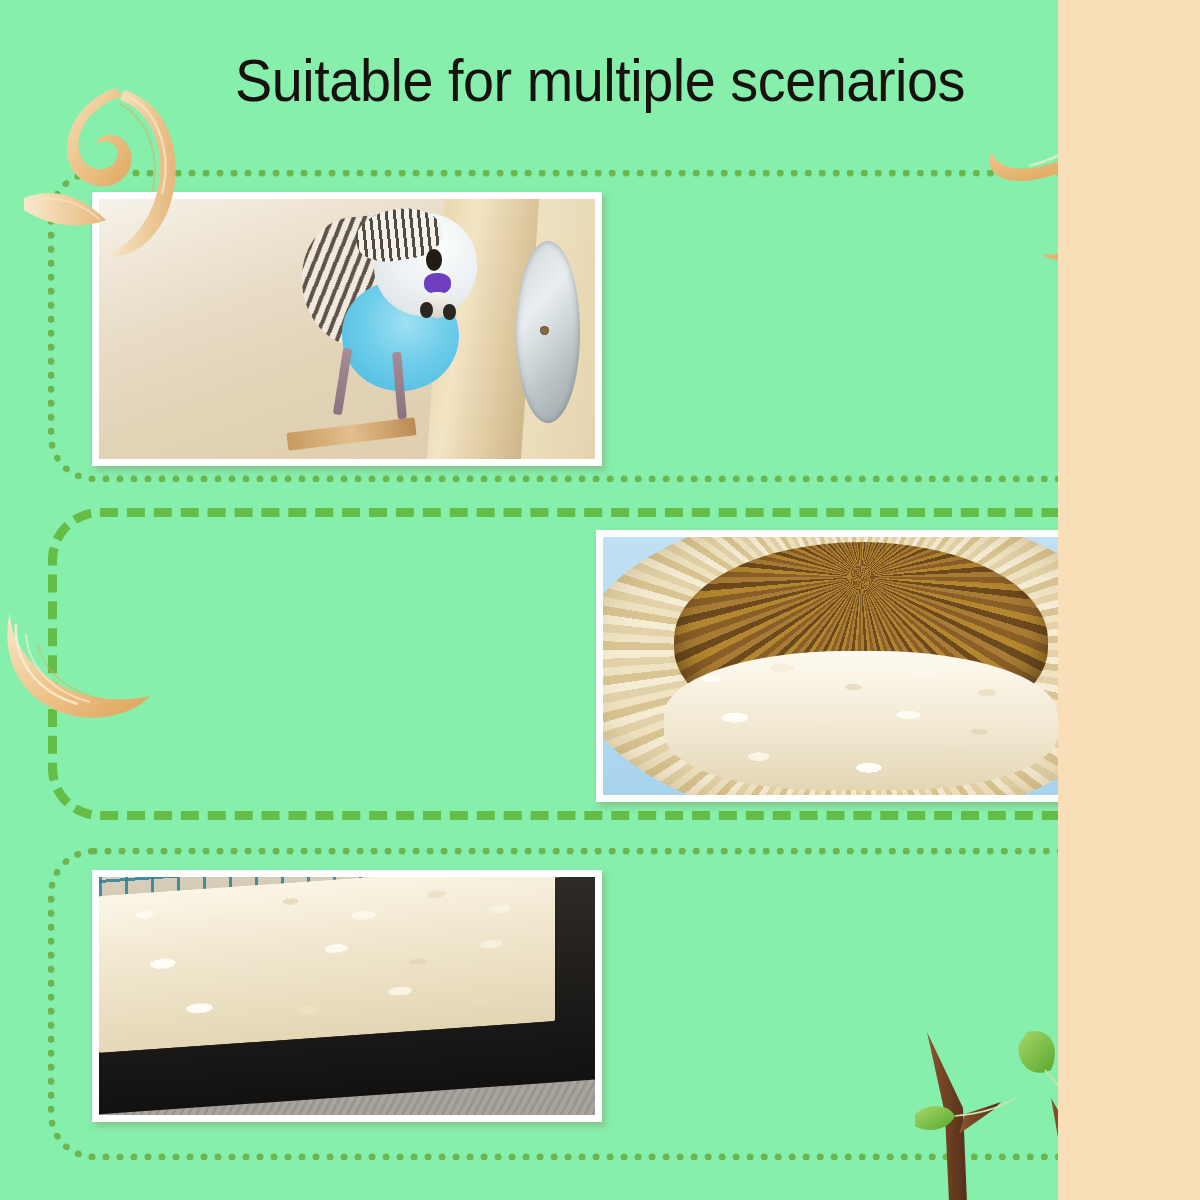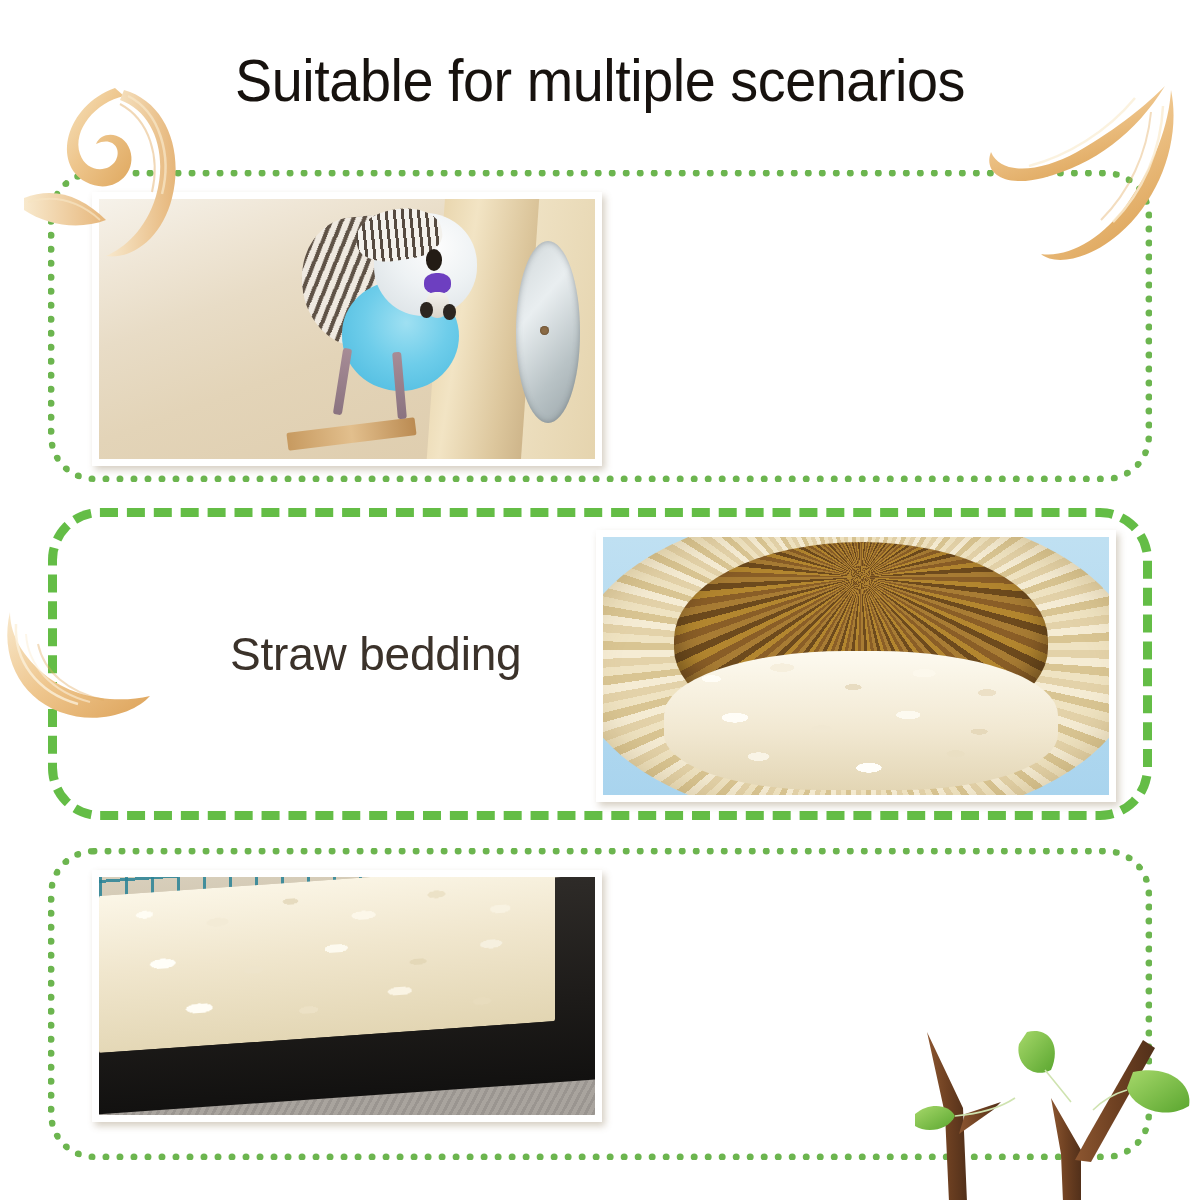--- a/index.html
+++ b/index.html
@@ -11,23 +11,23 @@
     height: 1200px;
     background: #f8dfb8;
     font-family: "Liberation Sans", sans-serif;
     overflow: hidden;
     position: relative;
   }
 
   .page {
     position: absolute;
     inset: 0;
-    width: 1200px;
+    width: 1058px;
     height: 1200px;
-    background: #ffffff;
+    background: #86efac;
     overflow: hidden;
   }
 
   
   .title {
     position: absolute;
     top: 46px;
     left: 0;
     width: 1200px;
     text-align: center;
@@ -347,21 +347,20 @@
   <div id="photo-2" class="photo">
     <div class="photo-inner">
       <div class="p2-sky"></div>
       <div class="p2-nest"></div>
       <div class="p2-cavity"></div>
       <div class="p2-shavings"></div>
     </div>
     <span class="sr">Woven straw nest filled with white wood shavings</span>
   </div>
 
-  <div id="label-2" class="label">Straw bedding</div>
 
   <div id="card-3" class="card card-dotted"></div>
 
   <div id="photo-3" class="photo">
     <div class="photo-inner">
       <div class="p3-floor"></div>
       <div class="p3-mesh"></div>
       <div class="p3-tray"></div>
       <div class="p3-chips"></div>
     </div>

